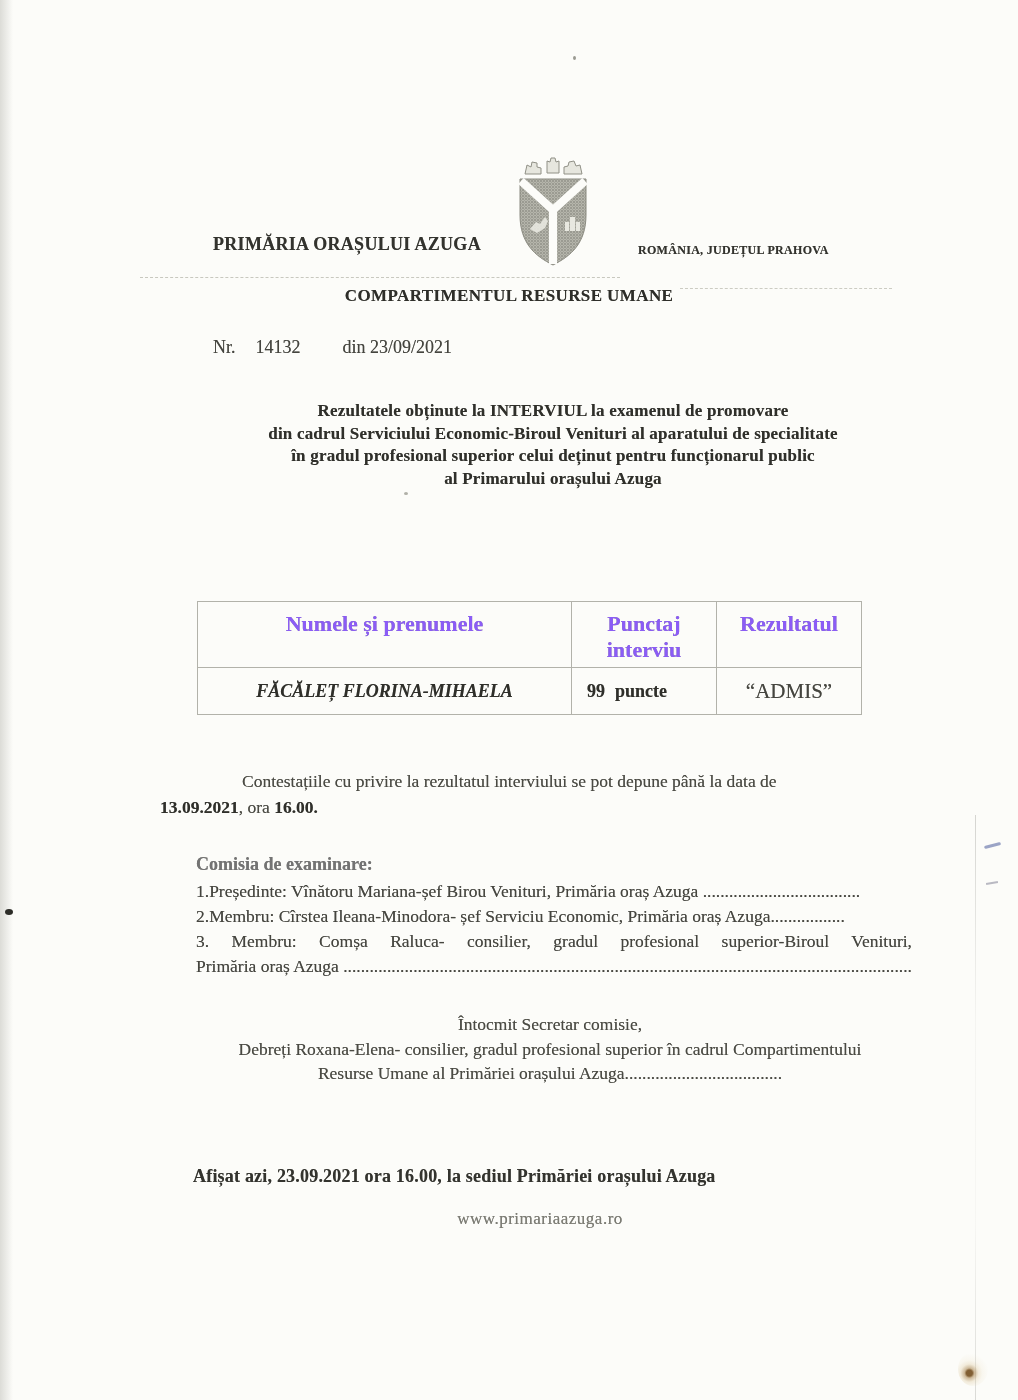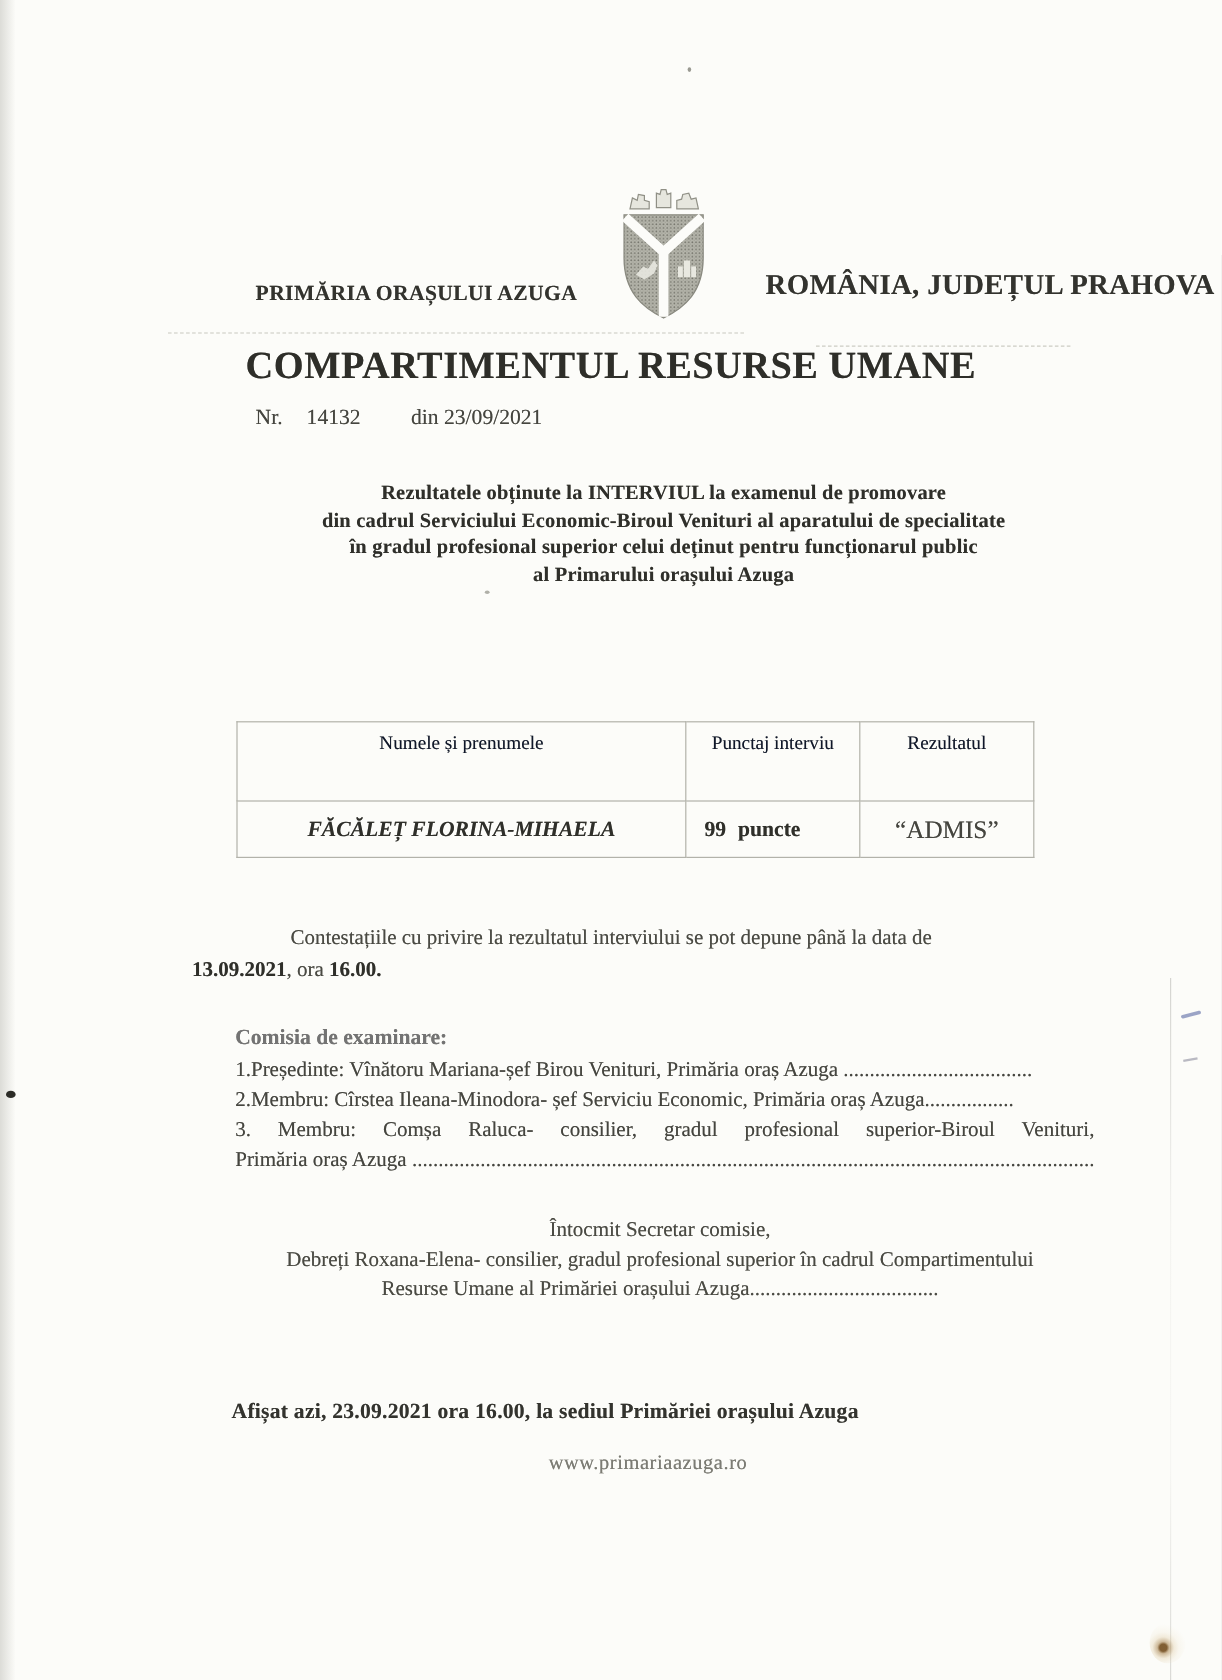--- a/index.html
+++ b/index.html
@@ -20,37 +20,37 @@
     pointer-events:none;
   }
   .scanline-right{
     position:absolute;left:975px;top:815px;width:1px;height:585px;
     background:linear-gradient(to bottom, rgba(140,140,134,.35), rgba(140,140,134,.07) 35%, rgba(140,140,134,.05) 70%, rgba(140,140,134,.3));
   }
 
   
   .arms{position:absolute;left:510px;top:153px;width:86px;height:120px;}
   .org-left{position:absolute;left:213px;top:234px;font-size:18px;font-weight:bold;letter-spacing:.3px;color:#33332e;}
-  .org-right{position:absolute;left:638px;top:225px;font-size:24px;font-weight:bold;letter-spacing:.3px;color:#33332e;}
+  .org-right{position:absolute;left:638px;top:243px;font-size:12px;font-weight:bold;letter-spacing:.3px;color:#33332e;}
   .rule-left{position:absolute;left:140px;top:277px;width:480px;border-top:1px dashed #c8c8bf;}
   .rule-right{position:absolute;left:680px;top:288px;width:212px;border-top:1px dashed #ccccc3;}
   .dept{position:absolute;left:0;top:286px;width:100%;text-align:center;
-        font-size:32px;font-weight:bold;letter-spacing:.4px;color:#2e2e29;}
+        font-size:17px;font-weight:bold;letter-spacing:.4px;color:#2e2e29;}
   .reg{position:absolute;left:213px;top:337px;font-size:18px;color:#45453f;}
   .reg .num{margin-left:20px;}
   .reg .date{margin-left:42px;}
 
   
   .doc-title{position:absolute;left:0;top:400px;width:100%;text-align:center;
              font-size:17px;font-weight:bold;line-height:22.5px;color:#2f2f2a;letter-spacing:.2px;padding-left:44px;}
 
   
   .results{position:absolute;left:197px;top:601px;border-collapse:collapse;table-layout:fixed;}
   .results td,.results th{border:1px solid #b2b2aa;box-sizing:border-box;}
-  .results th{font-size:16px;font-weight:normal;vertical-align:top;padding-top:9px;color:#0f172a;}
+  .results th{font-size:22px;font-weight:bold;vertical-align:top;padding-top:9px;color:#8b5cf6;}
   .col-name{width:374px;}
   .col-score{width:145px;}
   .col-result{width:145px;}
   .row-head{height:66px;}
   .row-data{height:47px;}
   .cell-name{font-size:18px;font-weight:bold;text-align:center;color:#2f2f2a;font-style:italic;}
   .cell-score{font-size:18px;font-weight:bold;text-align:left;padding-left:15px;color:#2f2f2a;}
   .cell-score .unit{margin-left:10px;}
   .cell-result{font-size:21px;text-align:center;color:#45453f;}
   .score-head{padding-left:18px;padding-right:18px;text-align:center;}

